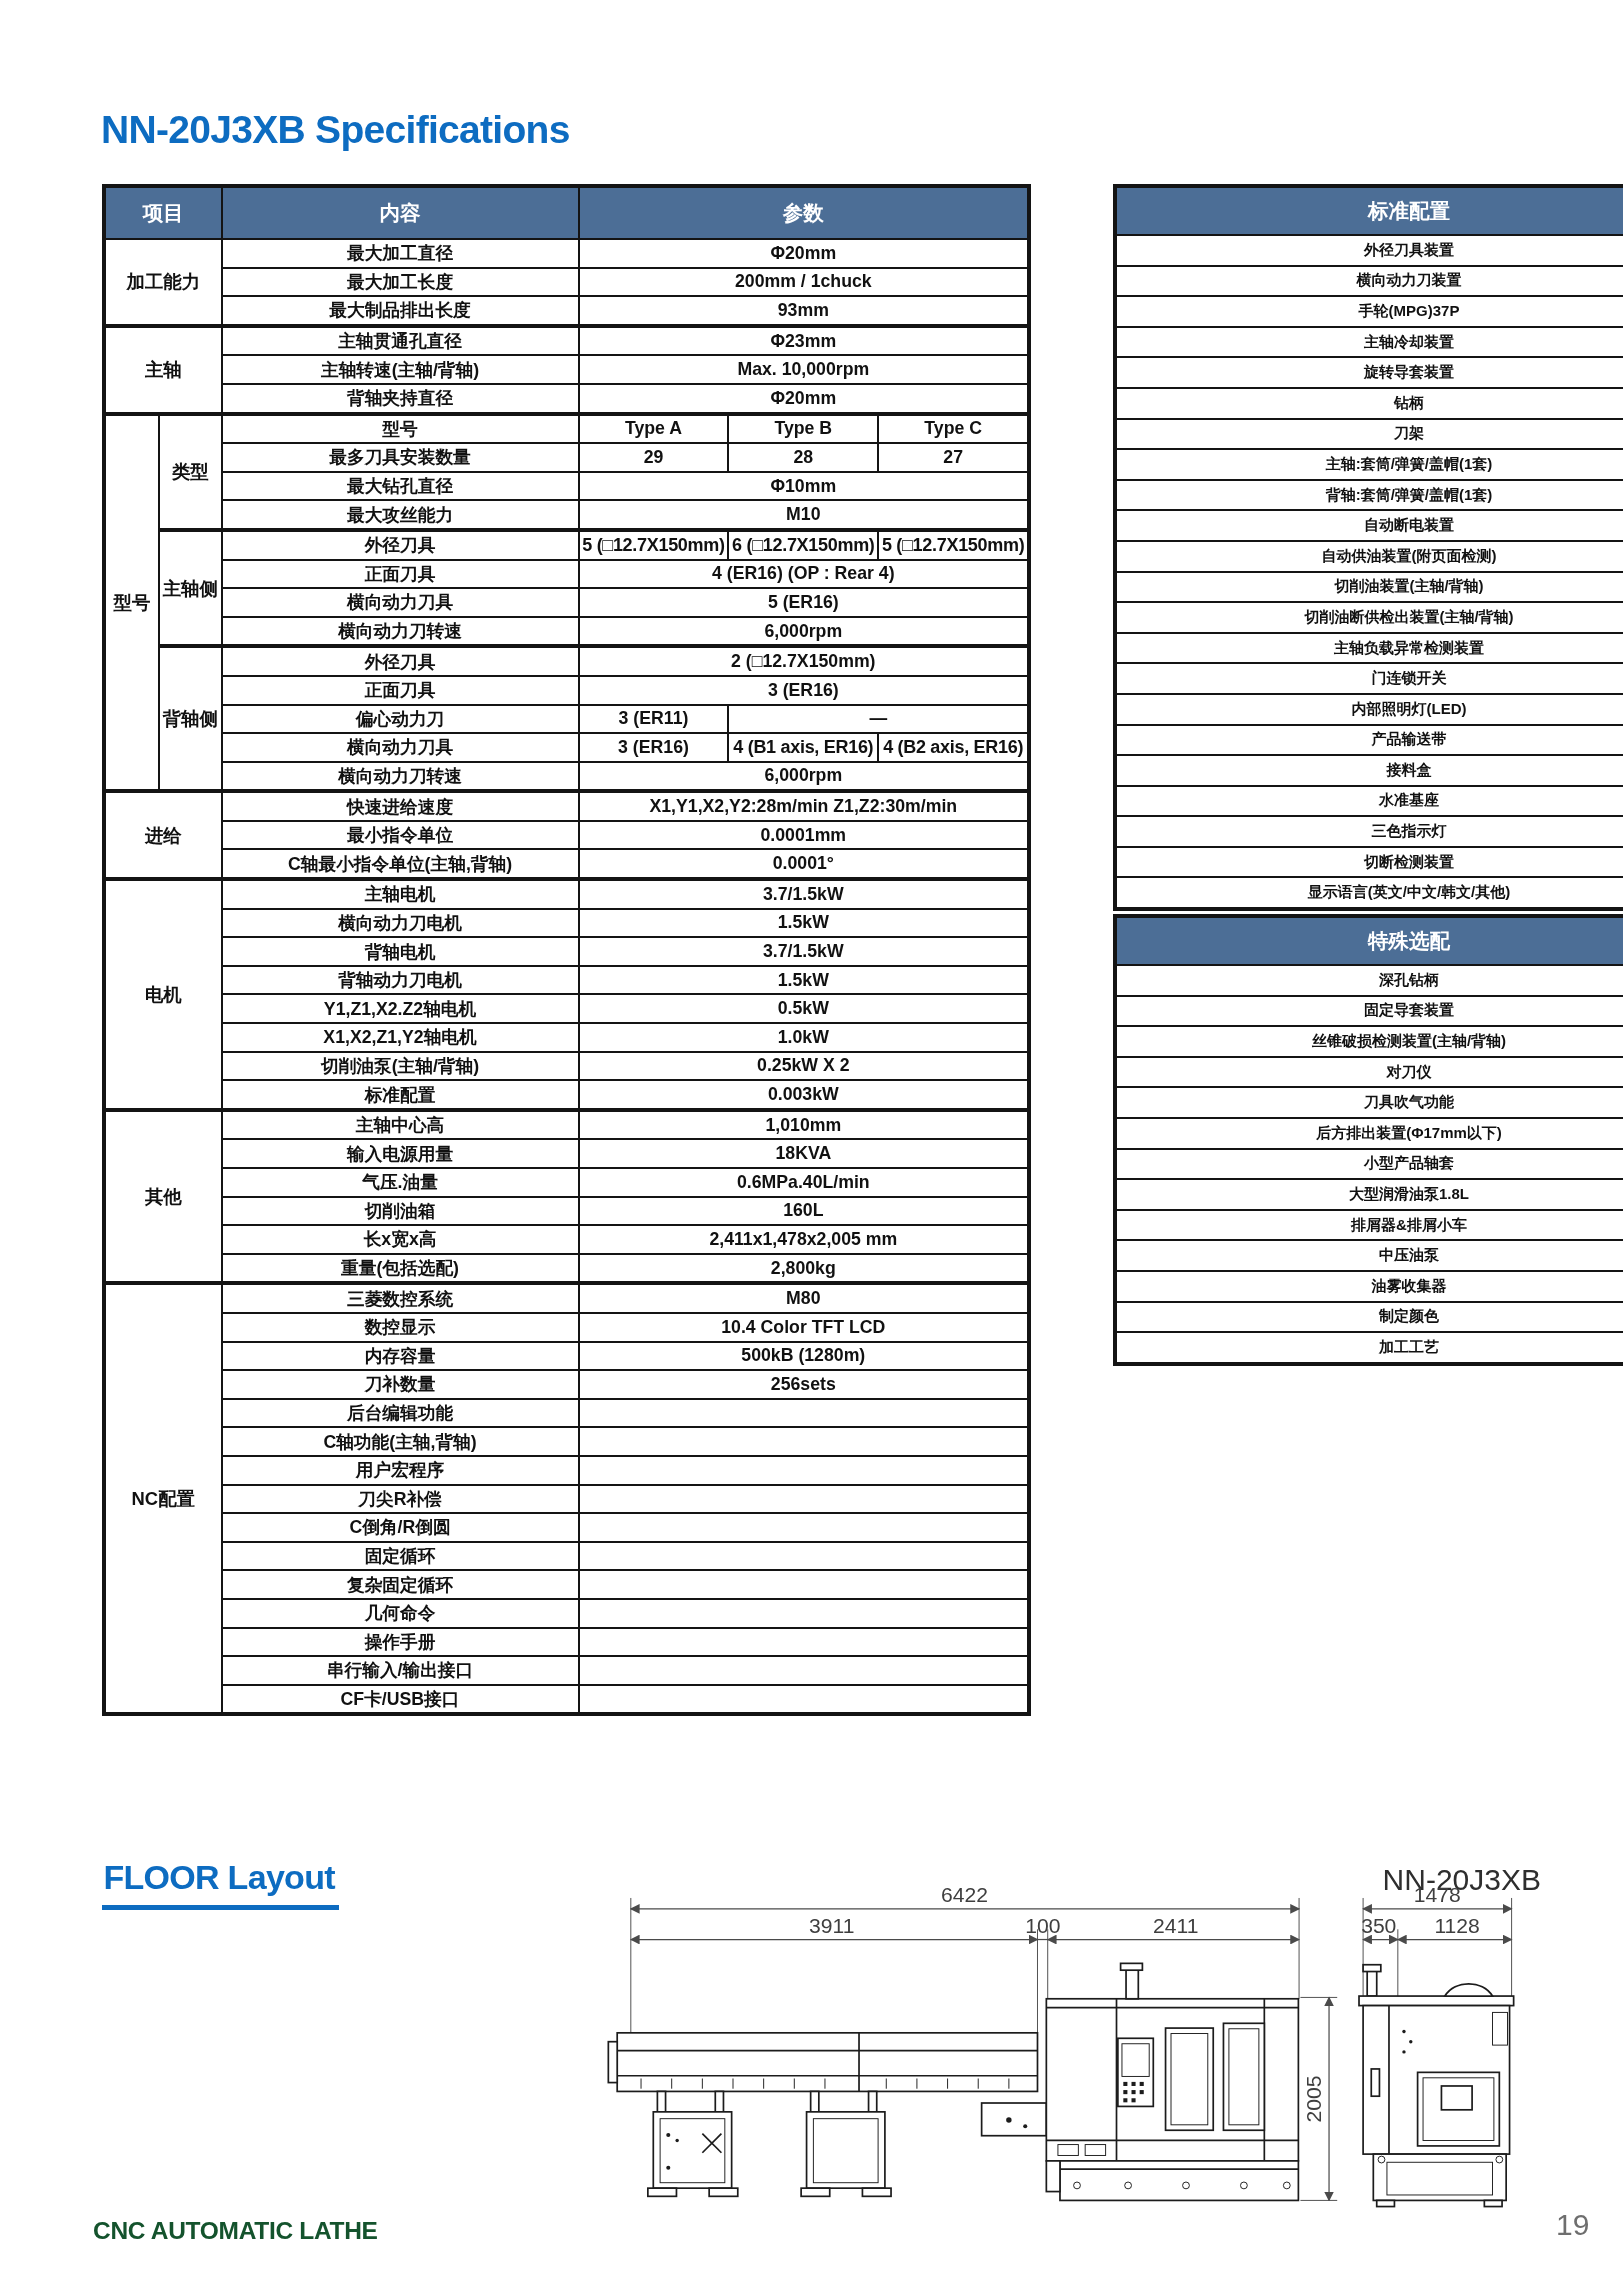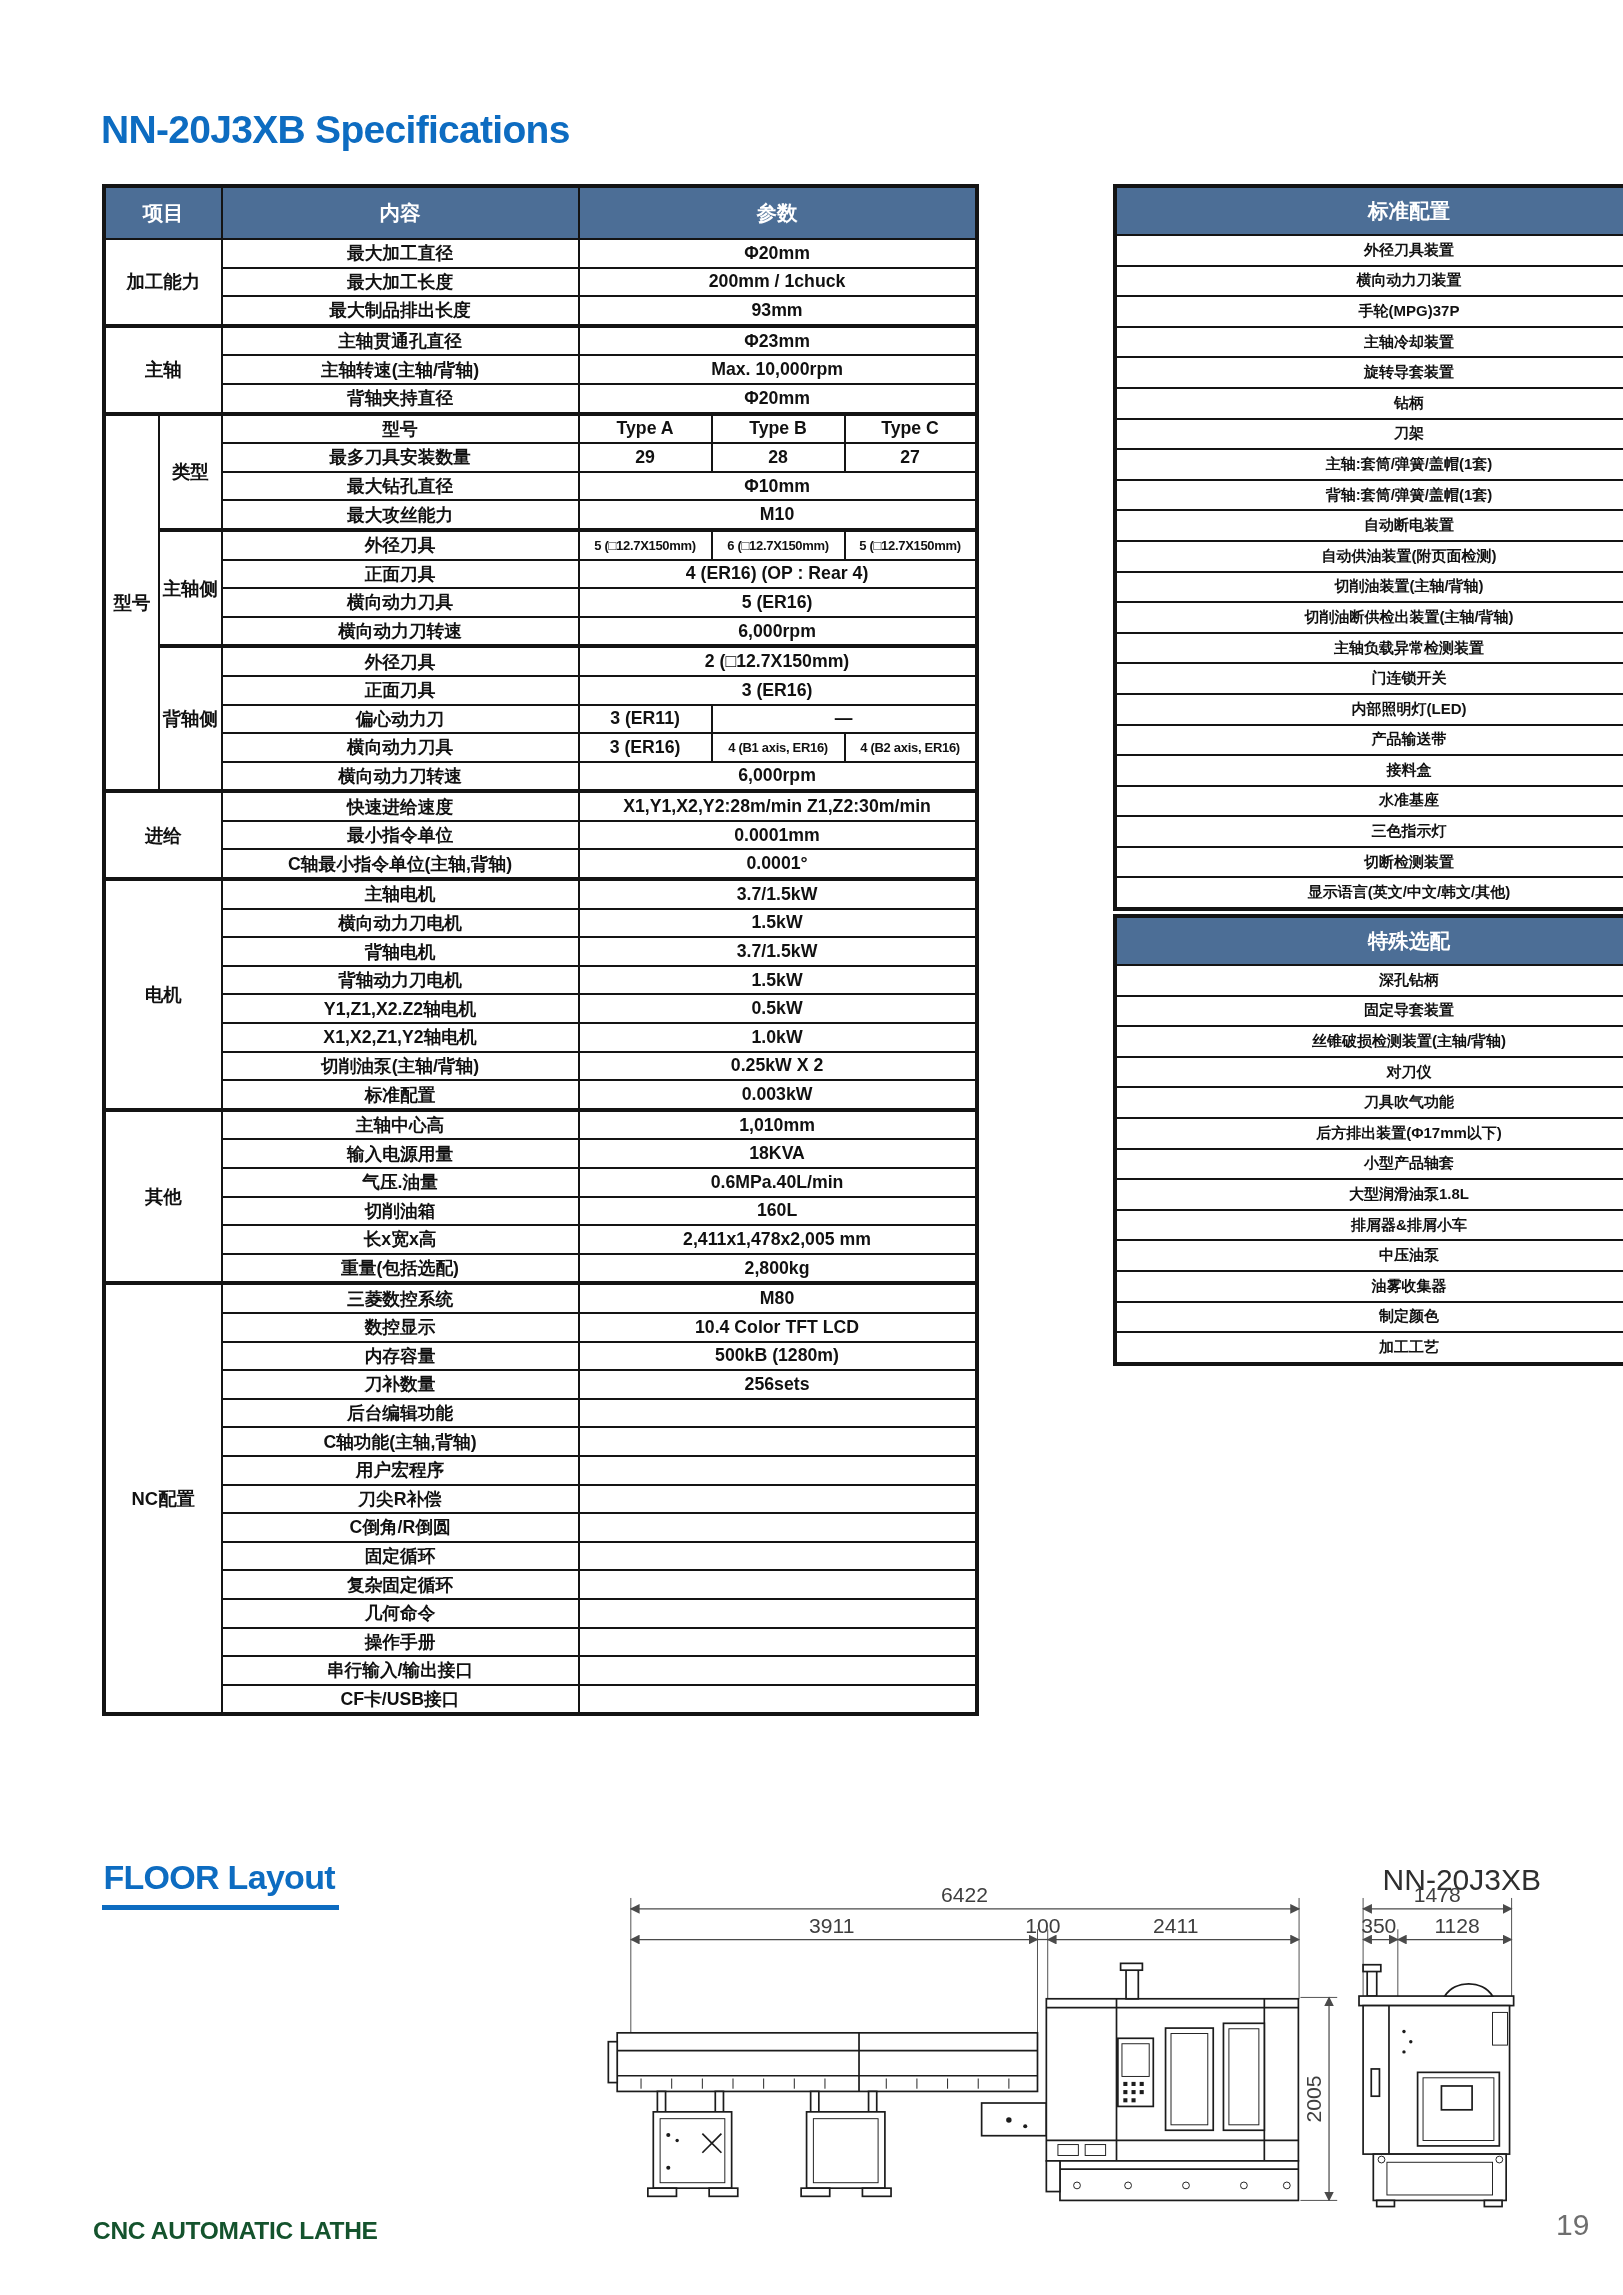--- a/index.html
+++ b/index.html
@@ -33,21 +33,21 @@
   .spec-table{position:absolute;left:102px;top:184px;border:4.8px solid #141414;}
   .spec-table th,.spec-table td{border:2px solid #141414;overflow:hidden;}
   .spec-table th{
     background:#4c6e96;color:#ffffff;font-size:20.5px;font-weight:bold;height:48px;
     text-align:center;vertical-align:middle;
   }
   .spec-table td{
     height:26.6px;font-size:17.7px;font-weight:bold;text-align:center;vertical-align:middle;
     padding:0 2.7px;white-space:nowrap;background:#ffffff;color:#111;
   }
-  .spec-table td.small{font-size:13px;letter-spacing:-0.3px;margin-left:46px;}
+  .spec-table td.small{font-size:18px;letter-spacing:-0.3px;margin-left:46px;}
   .spec-table td.grp{font-size:18.4px;}
   .spec-table .st{border-top:4.8px solid #141414;}
   
   .side-table{position:absolute;left:1081px;width:592px;border:4.1px solid #141414;margin-left:32px;}
   .side-table th{
     background:#4c6e96;color:#ffffff;font-size:20.5px;font-weight:bold;height:44px;
     text-align:center;vertical-align:middle;border:2px solid #141414;
   }
   .side-table td{
     height:26.6px;font-size:15px;font-weight:bold;text-align:center;vertical-align:middle;

